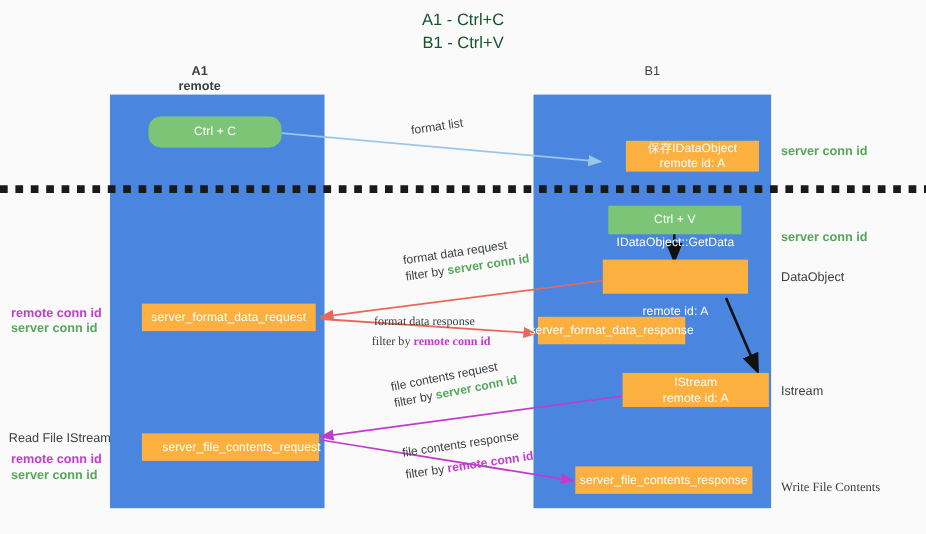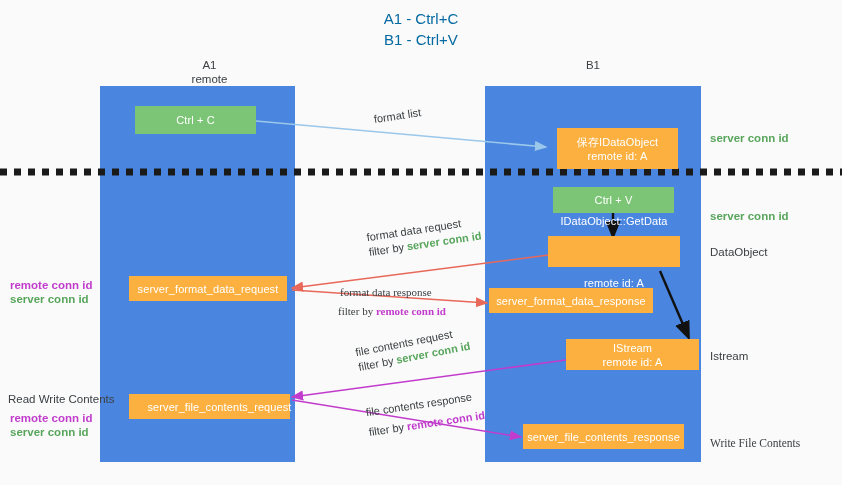--- a/index.html
+++ b/index.html
@@ -23,21 +23,21 @@
     height: 485px;
     pointer-events: none;
   }
   .title {
     position: absolute;
     left: 0;
     top: 8px;
     width: 842px;
     text-align: center;
     font-size: 15px;
-    color: #0369a1;
+    color: #14532d;
     line-height: 21px;
   }
   .col-header {
     position: absolute;
     text-align: center;
     font-size: 11.5px;
     color: #3c4043;
     line-height: 14px;
   }
   .column {
@@ -83,21 +83,21 @@
 </head>
 <body>
 
 <div id="canvas">
 
   <div class="title">
     <div>A1 - Ctrl+C</div>
     <div>B1 - Ctrl+V</div>
   </div>
 
-  <div class="col-header" style="left:112px; top:58px; width:195px;">
+  <div class="col-header" style="left:84px; top:58px; width:195px;font-weight:bold;">
     <div>A1</div>
     <div>remote</div>
   </div>
   <div class="col-header" style="left:485px; top:58px; width:216px;">
     <div>B1</div>
   </div>
 
   <div class="column" style="left:100px; top:86px; width:195px; height:376px;"></div>
   <div class="column" style="left:485px; top:86px; width:216px; height:376px;"></div>
 
@@ -127,25 +127,25 @@
 
     <line x1="549" y1="255" x2="292" y2="288" stroke="#e8685a" stroke-width="1.6" marker-end="url(#ah-red)"></line>
 
     <line x1="292" y1="290" x2="487" y2="303" stroke="#e8685a" stroke-width="1.6" marker-end="url(#ah-red)"></line>
 
     <line x1="566" y1="360" x2="292" y2="397" stroke="#c13ccc" stroke-width="1.6" marker-end="url(#ah-mag)"></line>
 
     <line x1="292" y1="400" x2="521" y2="437" stroke="#c13ccc" stroke-width="1.6" marker-end="url(#ah-mag)"></line>
   </svg>
 
-  <div class="node green" style="left:135px; top:106px; width:121px; height:28px;">
+  <div class="node green" style="left:135px; top:106px; width:121px; height:28px;border-radius:11px;">
     <span>Ctrl + C</span>
   </div>
 
-  <div class="node orange" style="left:557px; top:128px; width:121px; height:41px;">
+  <div class="node orange" style="left:569px; top:128px; width:121px; height:28px;">
     <span>保存IDataObject</span>
     <span>remote id: A</span>
   </div>
 
   <div class="node green" style="left:553px; top:187px; width:121px; height:26px;">
     <span>Ctrl + V</span>
   </div>
 
   <div class="node orange" style="left:548px; top:236px; width:132px; height:31px;gap:48px;">
     <span>IDataObject::GetData</span>
@@ -154,42 +154,42 @@
 
   <div class="node orange" style="left:566px; top:339px; width:133px; height:31px;">
     <span>IStream</span>
     <span>remote id: A</span>
   </div>
 
   <div class="node orange" style="left:129px; top:276px; width:158px; height:25px;">
     <span>server_format_data_request</span>
   </div>
 
-  <div class="node orange" style="left:489px; top:288px; width:164px; height:25px;">
+  <div class="node orange" style="left:489px; top:288px; width:134px; height:25px;">
     <span>server_format_data_response</span>
   </div>
 
   <div class="node orange" style="left:129px; top:394px; width:161px; height:25px;padding-left:20px;">
     <span>server_file_contents_request</span>
   </div>
 
   <div class="node orange" style="left:523px; top:424px; width:161px; height:25px;">
     <span>server_file_contents_response</span>
   </div>
 
   <div class="side-label green" style="left:710px; top:131px;">server conn id</div>
   <div class="side-label green" style="left:710px; top:209px;">server conn id</div>
   <div class="side-label" style="left:710px; top:245px;text-align:center;">DataObject</div>
   <div class="side-label" style="left:710px; top:349px;">Istream</div>
   <div class="side-label" style="left:710px; top:436px;font-family:Liberation Serif, serif;">Write File Contents</div>
 
   <div class="side-label magenta" style="left:10px; top:278px;">remote conn id</div>
   <div class="side-label green" style="left:10px; top:292px;">server conn id</div>
 
-  <div class="side-label" style="left:8px; top:392px;">Read Write Contents</div>
+  <div class="side-label" style="left:8px; top:392px;">Read File IStream</div>
   <div class="side-label magenta" style="left:10px; top:411px;">remote conn id</div>
   <div class="side-label green" style="left:10px; top:425px;">server conn id</div>
 
   <div class="edge-label rot-up" style="left:375px; top:112px;">format list</div>
 
   <div class="edge-label rot-up" style="left:370px; top:230px;">
     <div>format data request</div>
     <div><span>filter by </span><span class="g">server conn id</span></div>
   </div>
 

